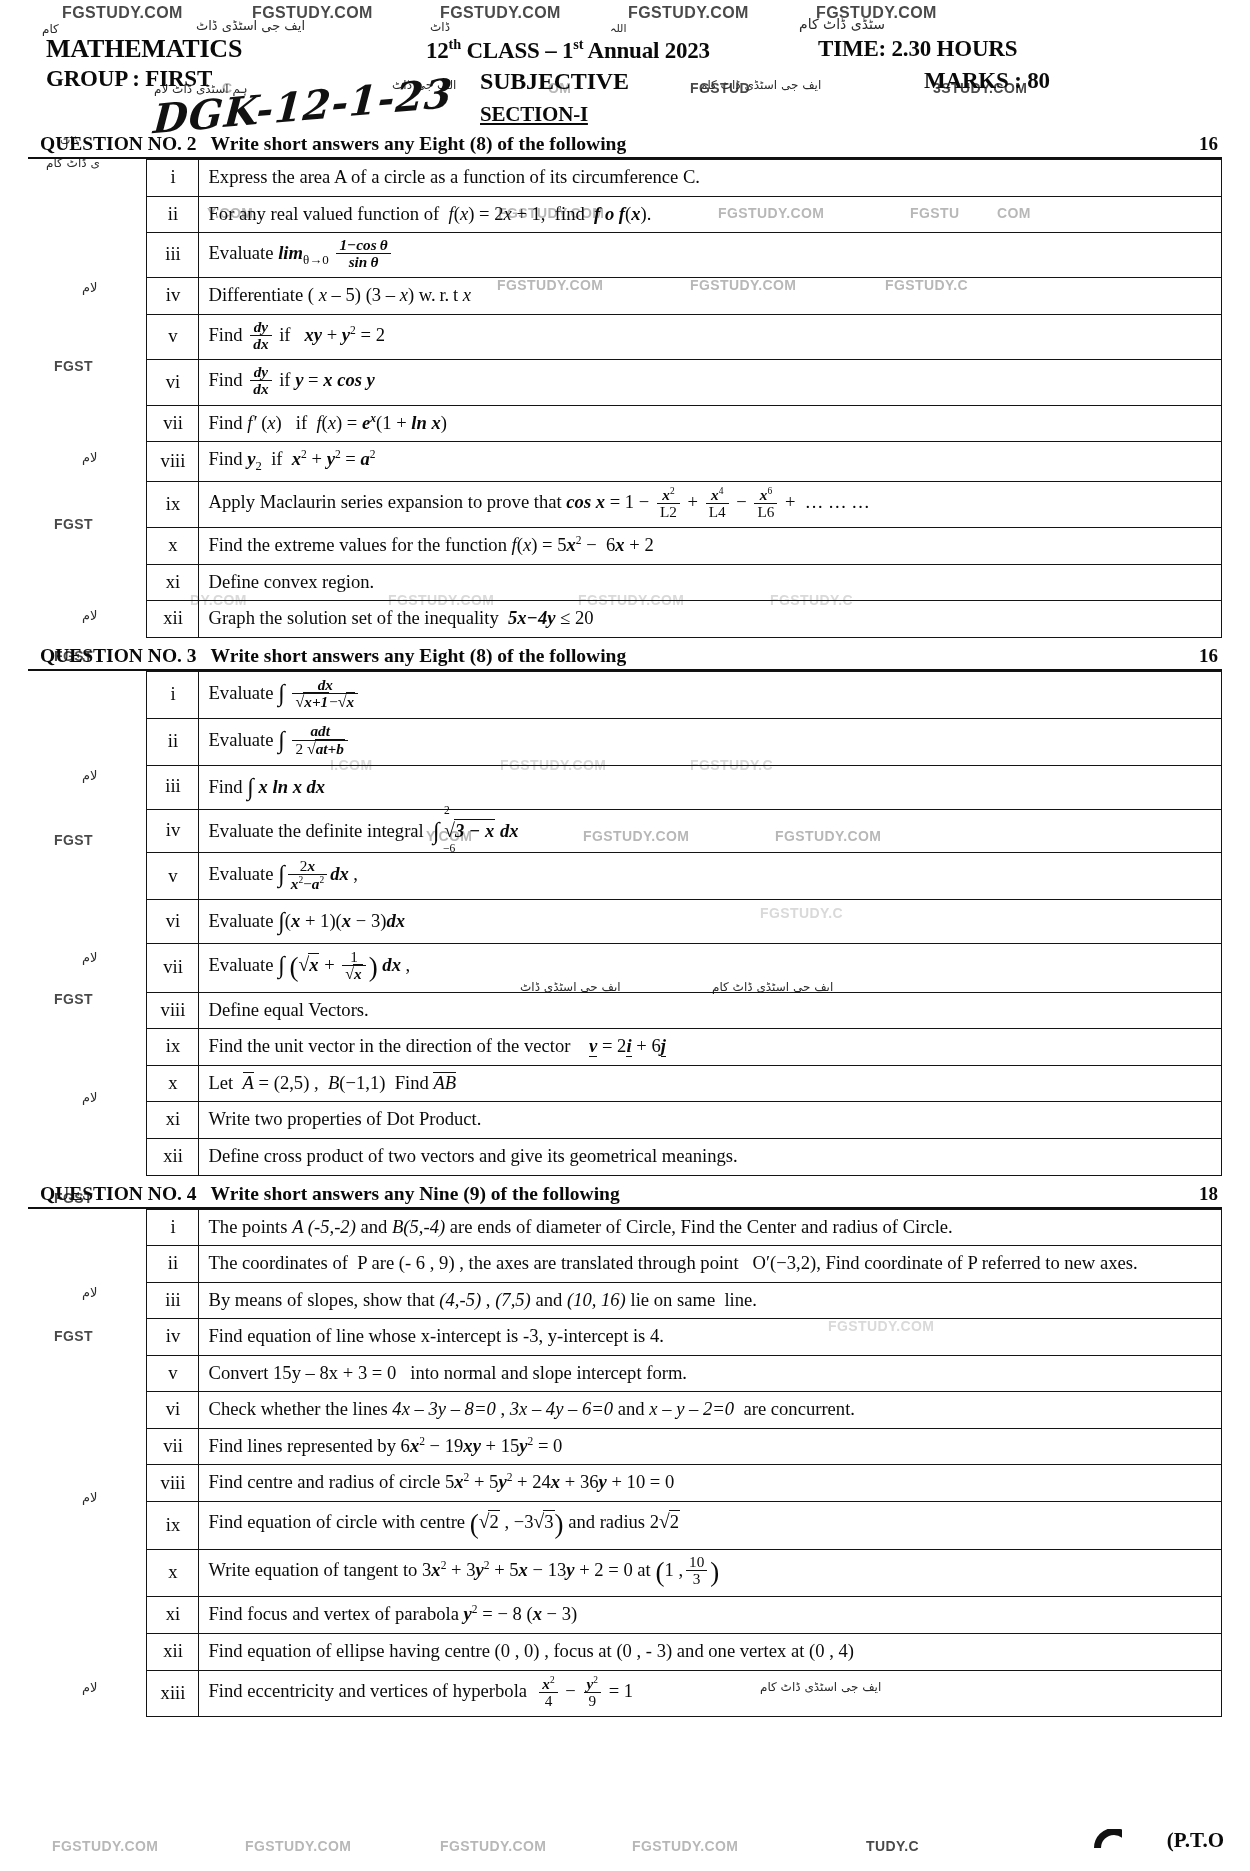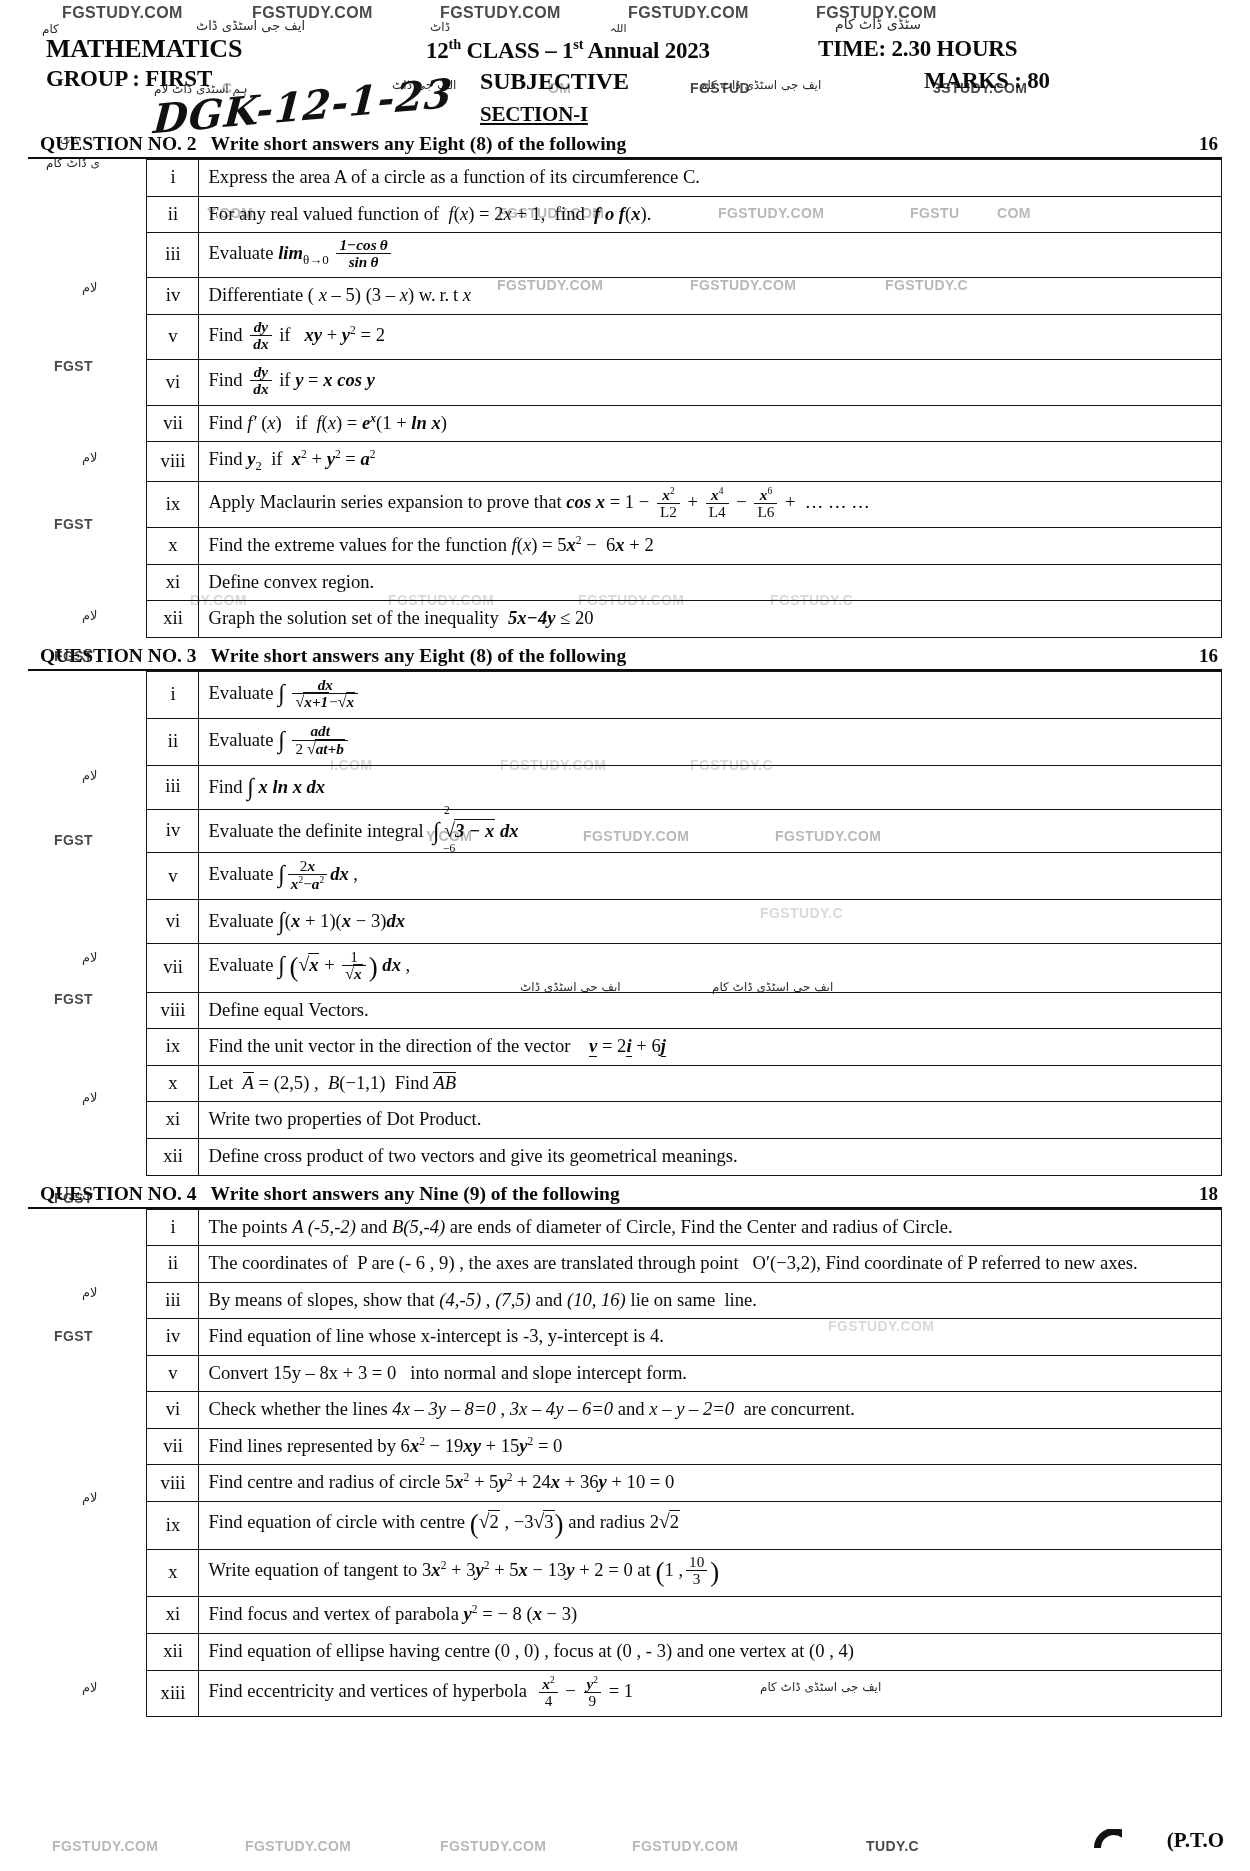--- a/index.html
+++ b/index.html
@@ -227,21 +227,21 @@
     <div class="wm dark" style="left: 54px; top: 358px; font-size: 14px;">FGST</div>
     <div class="wm dark" style="left: 54px; top: 516px; font-size: 14px;">FGST</div>
     <div class="wm dark" style="left: 54px; top: 648px; font-size: 14px;">FGST</div>
     <div class="wm dark" style="left: 54px; top: 832px; font-size: 14px;">FGST</div>
     <div class="wm dark" style="left: 54px; top: 991px; font-size: 14px;">FGST</div>
     <div class="wm dark" style="left: 54px; top: 1190px; font-size: 14px;">FGST</div>
     <div class="wm dark" style="left: 54px; top: 1328px; font-size: 14px;">FGST</div>
     <div class="urdu" style="left: 196px; top: 18px; font-size: 13px;">ایف جی اسٹڈی ڈاٹ</div>
     <div class="urdu" style="left: 42px; top: 22px; font-size: 12px;">کام</div>
     <div class="urdu" style="left: 430px; top: 20px; font-size: 12px;">ڈاٹ</div>
-    <div class="urdu" style="left: 835px; top: 16px; font-size: 14px;">سٹڈی ڈاٹ کام</div>
+    <div class="urdu" style="left: 799px; top: 16px; font-size: 14px;">سٹڈی ڈاٹ کام</div>
     <div class="urdu" style="left: 610px; top: 22px; font-size: 11px;">اللہ</div>
     <div class="urdu" style="left: 154px; top: 82px; font-size: 12px;">ہم اسٹڈی ڈاٹ لام</div>
     <div class="urdu" style="left: 392px; top: 78px; font-size: 12px;">الف جی ڈاٹ</div>
     <div class="urdu" style="left: 700px; top: 78px; font-size: 12px;">ایف جی اسٹڈی ڈاٹ کام</div>
     <div class="urdu" style="left: 60px; top: 134px; font-size: 11px;">ڈاٹ</div>
     <div class="urdu" style="left: 46px; top: 156px; font-size: 12px;">ی ڈاٹ کام</div>
     <div class="urdu" style="left: 82px; top: 280px; font-size: 13px;">لام</div>
     <div class="urdu" style="left: 82px; top: 450px; font-size: 13px;">لام</div>
     <div class="urdu" style="left: 82px; top: 608px; font-size: 13px;">لام</div>
     <div class="urdu" style="left: 82px; top: 768px; font-size: 13px;">لام</div>

